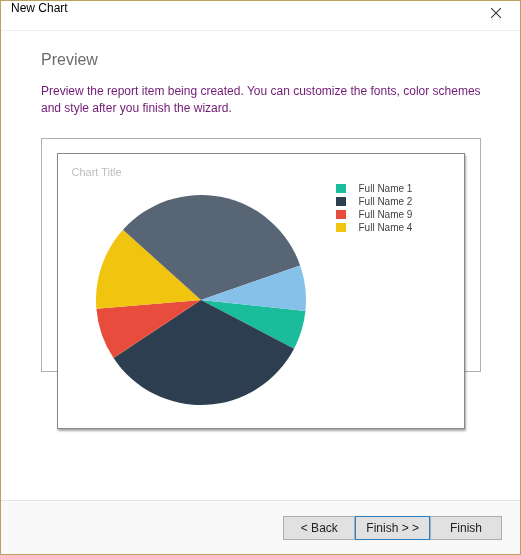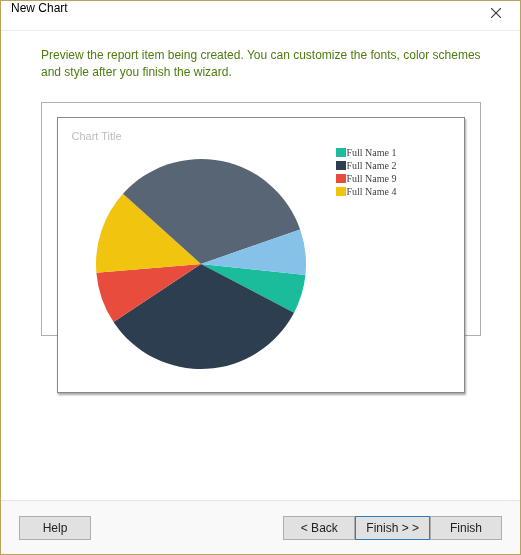--- a/index.html
+++ b/index.html
@@ -39,21 +39,21 @@
   .content {
     padding: 16px 26px 10px 26px;
   }
   .section-title {
     font-size: 16px;
     color: #6b6b6b;
     margin: 4px 0 14px 14px;
   }
   .description {
     font-size: 12px;
-    color: #4d7c0f;
+    color: #701a75;
     line-height: 1.45;
     margin: 0 10px 20px 14px;
   }
   .preview-frame {
     margin: 0 auto;
     width: 440px;
     height: 234px;
     border: 1px solid #b0b0b0;
     padding: 14px;
     display: flex;
@@ -91,24 +91,23 @@
   .legend {
     flex: 1;
     padding-top: 0;
     padding-left: 6px;
     font-size: 10px;
     color: #424242;
   }
   .legend-row {
     display: flex;
     align-items: center;
-    gap: 1px;
+    gap: 13px;
     height: 13px;
     line-height: 13px;
-    font-family: Liberation Serif, serif;
   }
   .swatch {
     width: 10px;
     height: 9px;
     display: inline-block;
   }
   .footer {
     position: absolute;
     left: 0;
     right: 0;
@@ -145,20 +144,21 @@
   <span class="title">New Chart</span>
   <div class="close-btn">
     <svg viewBox="0 0 10 10">
       <line x1="0" y1="0" x2="10" y2="10" stroke="#333" stroke-width="1.1"></line>
       <line x1="10" y1="0" x2="0" y2="10" stroke="#333" stroke-width="1.1"></line>
     </svg>
   </div>
 </div>
 
 <div class="content">
+  <div class="section-title">Preview</div>
   <div class="description">Preview the report item being created. You can customize the fonts, color schemes and style after you finish the wizard.</div>
 
   <div class="preview-frame">
     <div class="chart-card">
       <div class="chart-title">Chart Title</div>
       <div class="chart-body">
         <div class="pie-wrap">
           <svg id="pie-svg" width="220" height="220" viewBox="-110 -110 220 220">
               <path d="M 0 0 L 104.42 10.98 A 105 105 0 0 1 93.05 48.65 Z" fill="#1ABC9C"></path>
               <path d="M 0 0 L 93.05 48.65 A 105 105 0 0 1 -87.46 58.11 Z" fill="#2C3E50"></path>
@@ -185,18 +185,17 @@
               <span class="swatch" style="background: rgb(241, 196, 15);"></span>
               <span>Full Name 4</span>
             </div>
           </div>
       </div>
     </div>
   </div>
 </div>
 
 <div class="footer">
-  <button class="btn">Help</button>
   <span class="footer-spacer"></span>
   <button class="btn">&lt;  Back</button>
   <button class="btn default">Finish  &gt; &gt;</button>
   <button class="btn">Finish</button>
 </div>
 
 </body></html>

